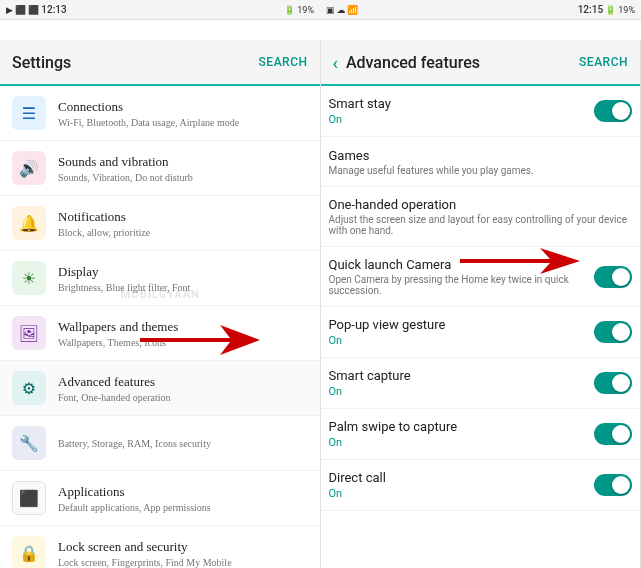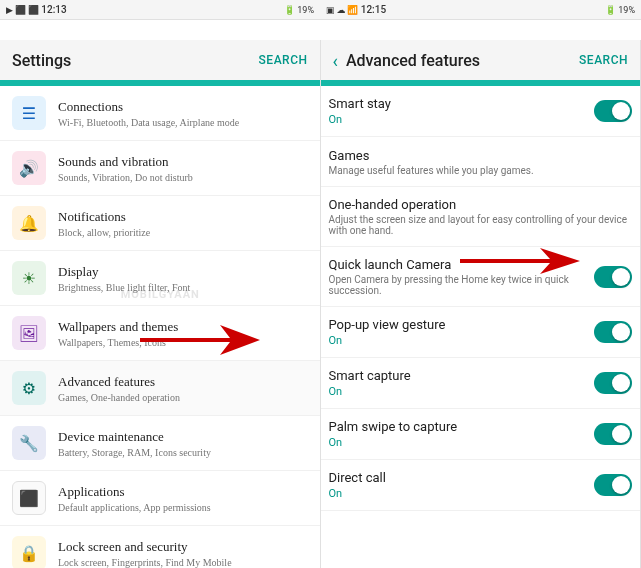--- a/index.html
+++ b/index.html
@@ -21,21 +21,21 @@
       margin-top: 20px;
     }
     .panel:last-child { border-right: none; }
 
     
     .panel-header {
       height: 46px;
       display: flex;
       align-items: center;
       padding: 0 12px;
-      border-bottom: 6px solid #14b8a6;
+      border-bottom: 2px solid #14b8a6;
       background: #f5f5f5;
     }
     .panel-header .back-btn {
       color: #009688;
       font-size: 18px;
       margin-right: 8px;
       cursor: pointer;
     }
     .panel-title {
       font-size: 16px;
@@ -191,21 +191,21 @@
     <span>⬛</span>
     <span style="flex:1;text-align:left;font-size:10px;font-weight:500;">12:13</span>
     <span>🔋</span>
     <span>19%</span>
   </div>
 
   <div style="width:321px;display:flex;align-items:center;padding:0 6px;font-size:9px;color:#333;gap:2px;">
     <span>▣</span>
     <span>☁</span>
     <span>📶</span>
-    <span style="flex:1;text-align:left;font-size:10px;font-weight:500;">12:15</span>
+    <span style="flex:1;text-align:right;font-size:10px;font-weight:500;">12:15</span>
     <span>🔋</span>
     <span>19%</span>
   </div>
 </div>
 
 <div class="panels-container">
 
   <div class="panel" style="width:320px;">
     <div class="panel-header">
       <span class="panel-title">Settings</span>
@@ -244,27 +244,26 @@
           <div class="setting-icon icon-wallpapers">🖼</div>
           <div class="setting-text">
             <div class="setting-name">Wallpapers and themes</div>
             <div class="setting-desc">Wallpapers, Themes, Icons</div>
           </div>
         </div>
         <div class="setting-item active">
           <div class="setting-icon icon-advanced">⚙</div>
           <div class="setting-text">
             <div class="setting-name">Advanced features</div>
-            <div class="setting-desc">Games, One-handed operation</div>
+            <div class="setting-desc">Font, One-handed operation</div>
           </div>
         </div>
         <div class="setting-item">
           <div class="setting-icon icon-device">🔧</div>
           <div class="setting-text">
-            <div class="setting-name">Device maintenance</div>
             <div class="setting-desc">Battery, Storage, RAM, Icons security</div>
           </div>
         </div>
         <div class="setting-item">
           <div class="setting-icon icon-applications">⬛</div>
           <div class="setting-text">
             <div class="setting-name">Applications</div>
             <div class="setting-desc">Default applications, App permissions</div>
           </div>
         </div>

